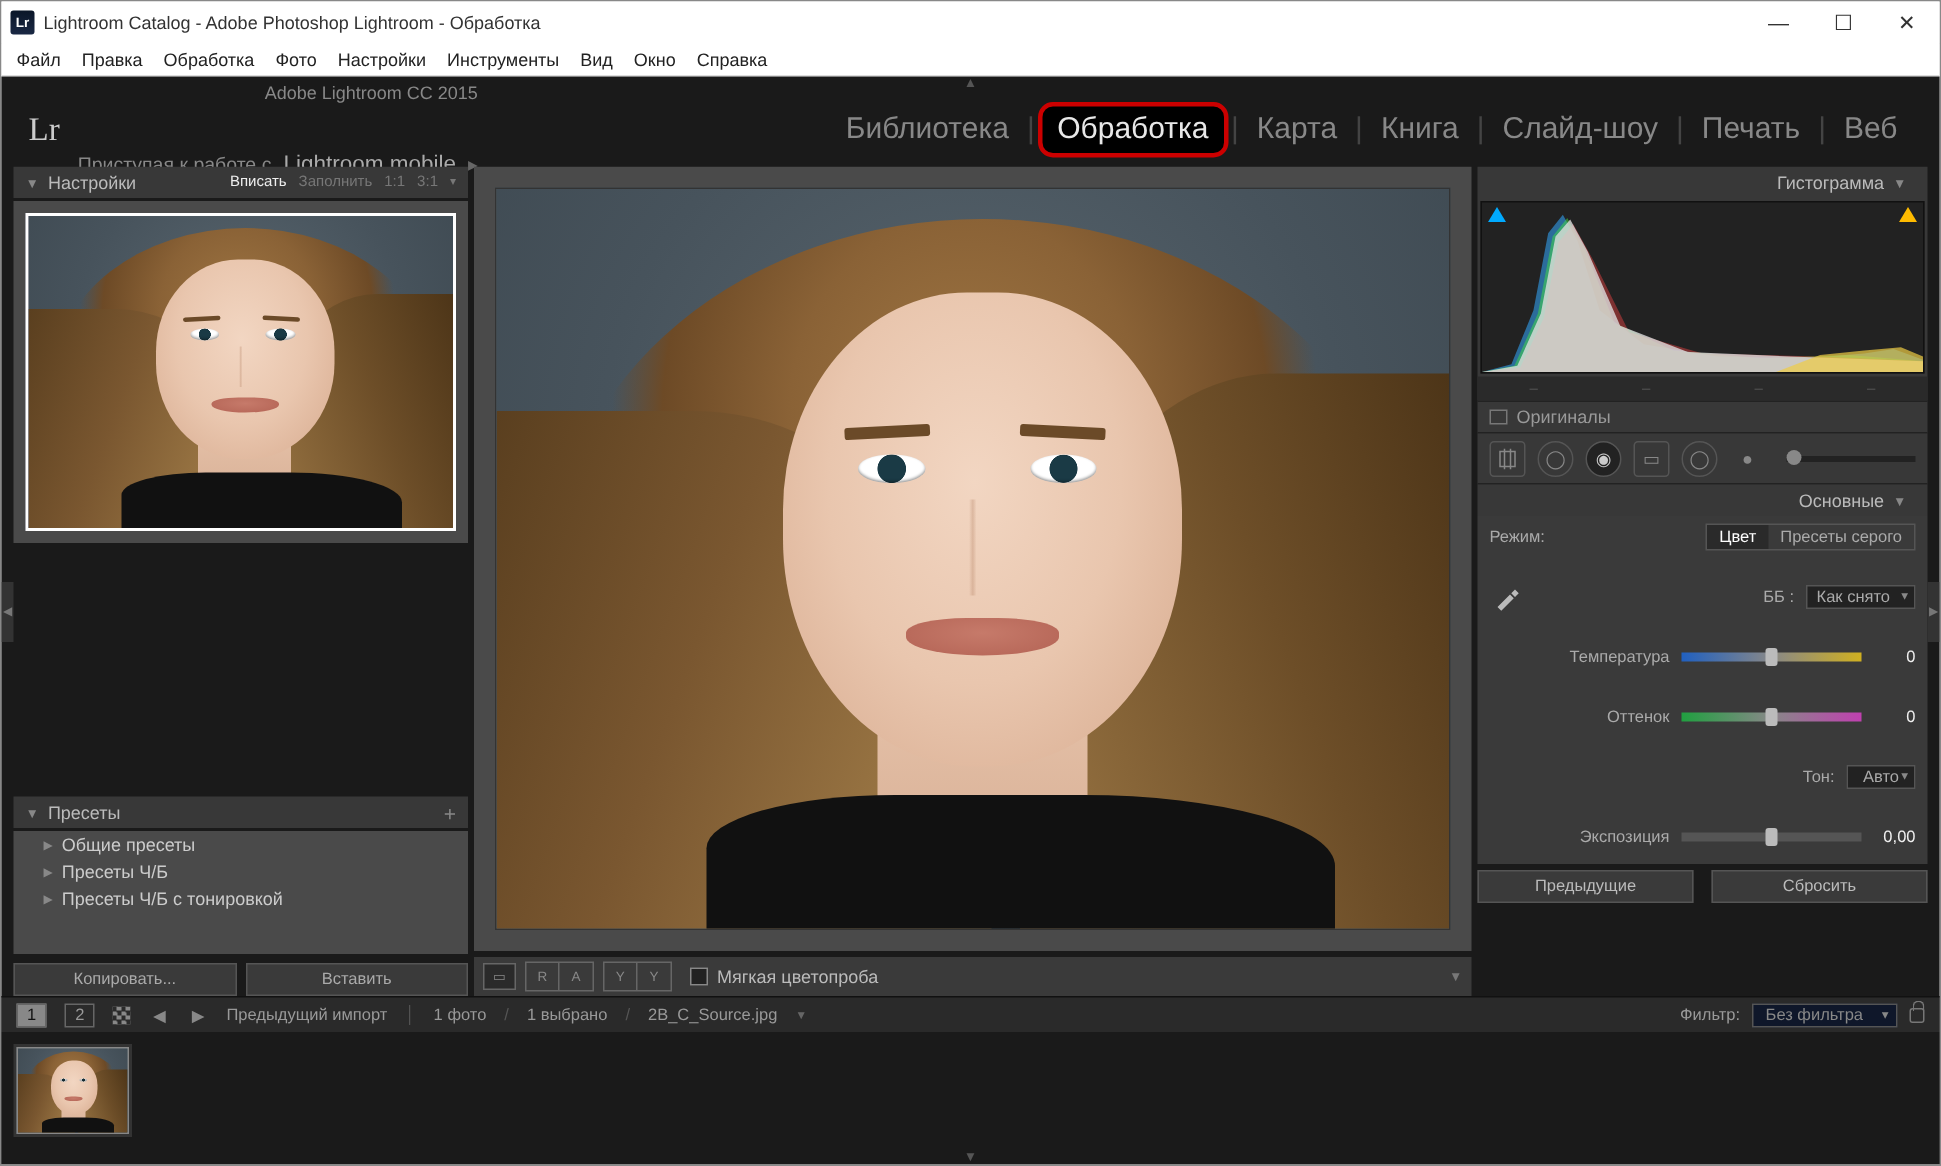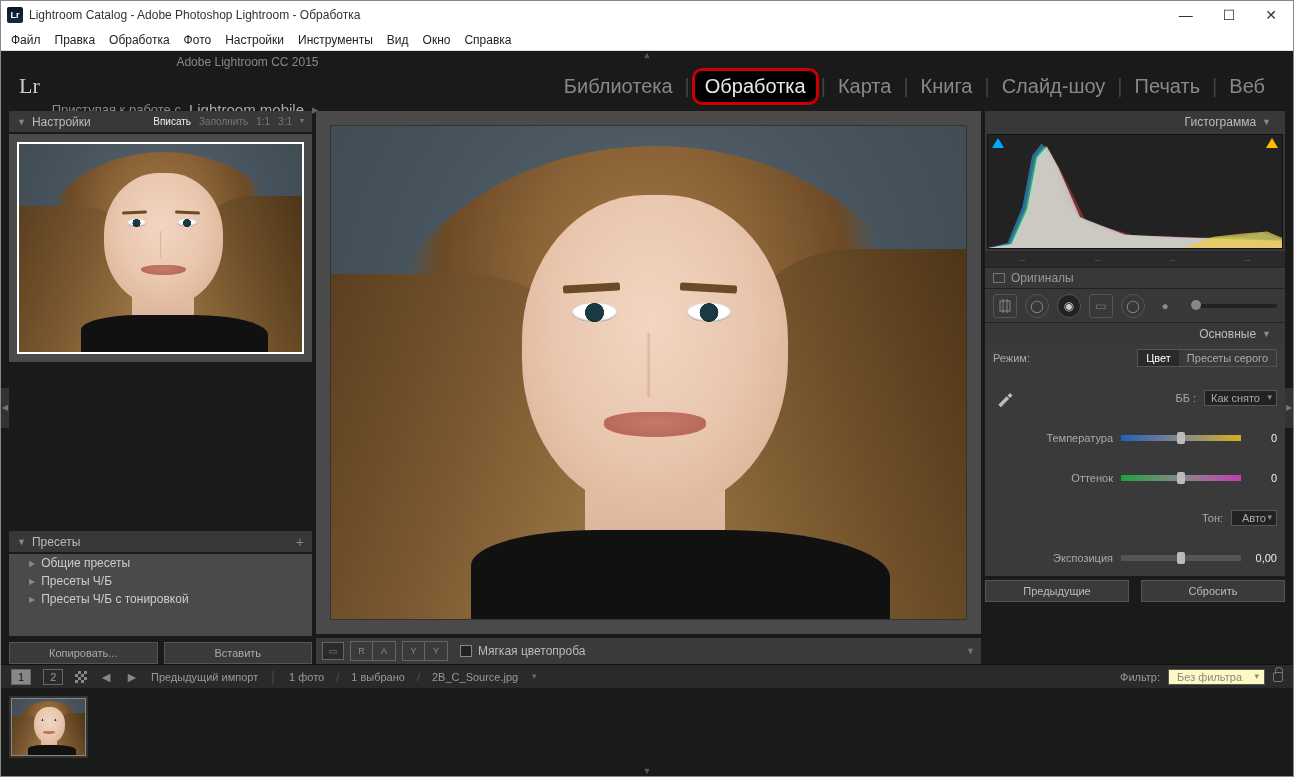--- a/index.html
+++ b/index.html
@@ -71,21 +71,21 @@
   .seg .s { padding:2px 8px; font-size:11px; cursor:pointer; }
   .seg .s.on { background:#2a2a2a; color:#fff; }
   .right-buttons { display:flex; gap:12px; margin:4px 0 0 0; }
   .right-buttons .btn { flex:1; background:#3a3a3a; border:1px solid #555; height:22px; display:flex; align-items:center; justify-content:center; color:#bbb; font-size:11px; cursor:pointer; }
   .filmstrip-bar { height:24px; background:#2a2a2a; display:flex; align-items:center; padding:0 10px; gap:12px; color:#999; font-size:11px; border-top:1px solid #111; }
   .filmstrip-bar .box { border:1px solid #666; padding:1px 6px; cursor:pointer; }
   .filmstrip-bar .box.on { background:#888; color:#111; }
   .filmstrip-bar .navarr { font-size:14px; color:#888; cursor:pointer; }
   .filmstrip-bar .sep2 { color:#555; }
   .filmstrip-bar .right { margin-left:auto; display:flex; align-items:center; gap:8px; }
-  .filter-dd { background:#fef9c3; border:1px solid #555; padding:1px 22px 1px 8px; position:relative; font-size:11px; color:#888; cursor:pointer; }
+  .filter-dd { background:#0f172a; border:1px solid #555; padding:1px 22px 1px 8px; position:relative; font-size:11px; color:#888; cursor:pointer; }
   .filter-dd::after { content:"▾"; position:absolute; right:5px; top:1px; font-size:9px; }
   .filmstrip { height:78px; background:#1a1a1a; display:flex; align-items:center; padding:4px 10px; gap:6px; }
   .thumb-small { width:75px; height:58px; background:#506068; border:1px solid #888; box-shadow:0 0 0 2px #333; position:relative; overflow:hidden; }
   .bottom-arrow { text-align:center; color:#555; font-size:9px; height:10px; line-height:10px; background:#1a1a1a; }
   
   .portrait { position:absolute; inset:0; background: radial-gradient(circle at 50% 35%, #5a6770 0%, #47535c 55%, #3c474f 100%); }
   .portrait .hair { position:absolute; left:6%; right:4%; top:4%; bottom:0; background: radial-gradient(ellipse at 48% 28%, #a07744 0%, #8a6236 28%, #6d4a26 48%, transparent 56%); border-radius:50% 50% 30% 30%; }
   .portrait .hair2 { position:absolute; left:0; right:48%; top:30%; bottom:-10%; background:linear-gradient(110deg,#5a3f1f 0%, #7a5730 40%, #9c7845 80%); border-radius:0 60% 0 0; }
   .portrait .hair3 { position:absolute; left:55%; right:0; top:25%; bottom:-10%; background:linear-gradient(250deg,#4d3518 0%, #6d4e28 40%, #8f6c3d 80%); border-radius:60% 0 0 0; }
   .portrait .face { position:absolute; left:30%; top:14%; width:42%; height:64%; background: radial-gradient(ellipse at 48% 40%, #f2d6c2 0%, #e9c6ae 50%, #dcb297 85%); border-radius:46% 46% 48% 48%; }

